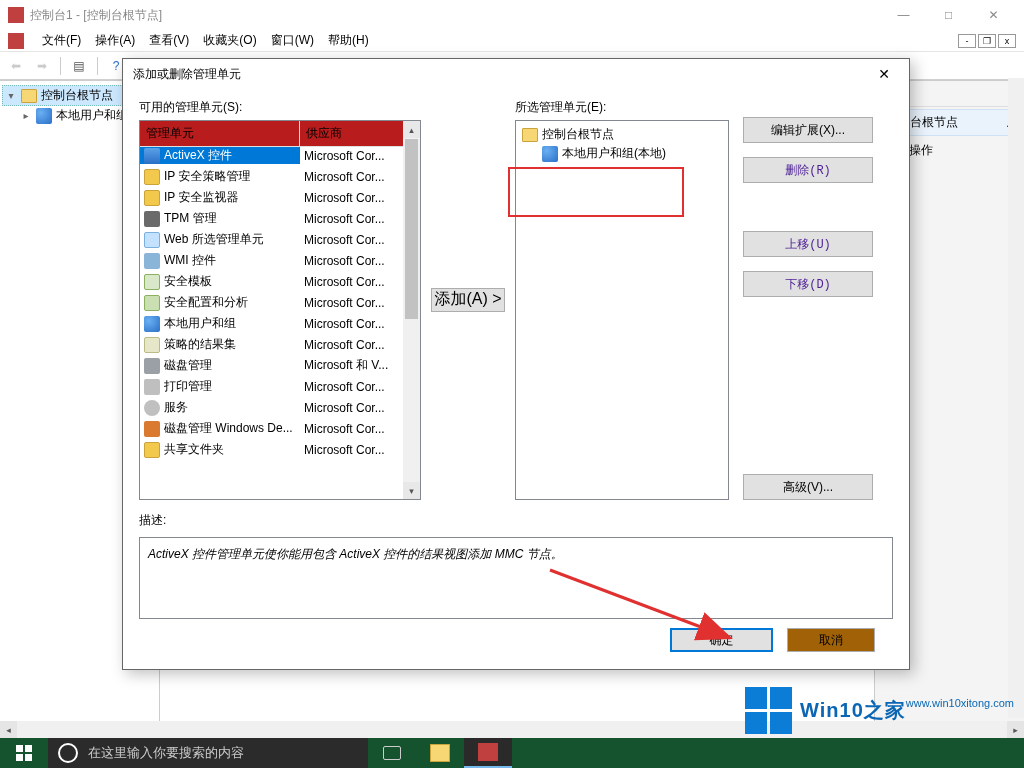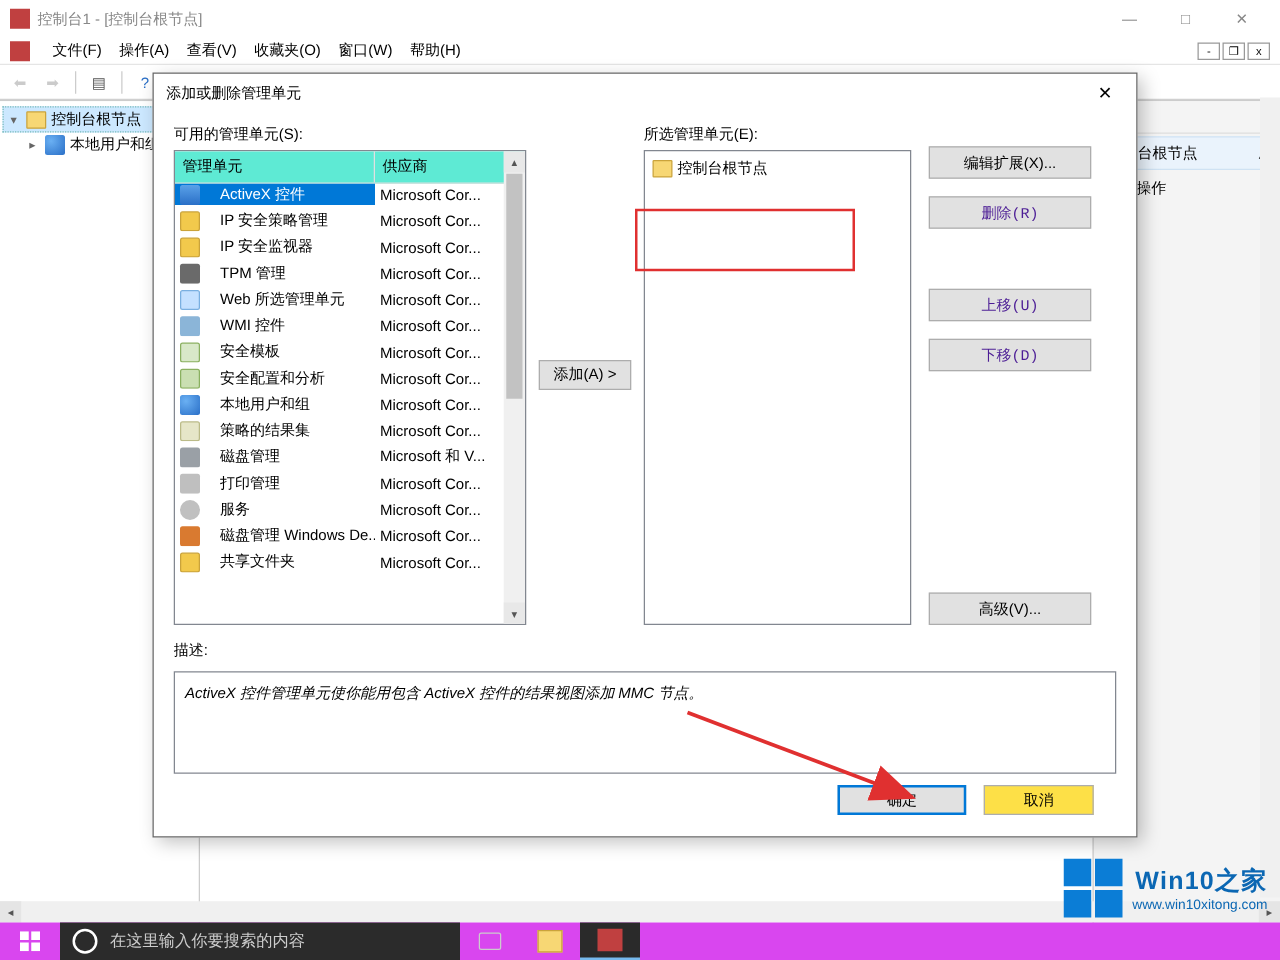--- a/index.html
+++ b/index.html
@@ -43,25 +43,25 @@
 .dlg-close { width: 30px; height: 30px; display: flex; align-items: center; justify-content: center; font-size: 14px; }
 .dlg-body { flex: 1; padding: 10px 16px 0 16px; display: flex; flex-direction: column; }
 .dlg-desc { font-size: 12px; line-height: 1.6; margin-bottom: 20px; }
 .columns { display: flex; gap: 8px; flex: 1; min-height: 0; }
 .col-left { width: 282px; display: flex; flex-direction: column; }
 .col-mid { width: 78px; display: flex; align-items: center; justify-content: center; }
 .col-right { width: 214px; display: flex; flex-direction: column; }
 .col-buttons { flex: 1; display: flex; flex-direction: column; gap: 14px; padding-top: 18px; padding-left: 6px; }
 .section-label { font-size: 12px; margin-bottom: 4px; }
 .listbox { border: 1px solid #828790; background: #fff; flex: 1; position: relative; overflow: hidden; }
-.lv-header { display: flex; background: #5eead4; border-bottom: 1px solid #e0e0e0; font-size: 12px; position: sticky; top: 0; justify-content: flex-end; }
+.lv-header { display: flex; background: #b91c1c; border-bottom: 1px solid #e0e0e0; font-size: 12px; position: sticky; top: 0; justify-content: flex-end; }
 .lv-header .lh { padding: 4px 6px; border-right: 1px solid #e0e0e0; }
 .lv-body { position: absolute; top: 24px; left: 0; right: 17px; bottom: 0; overflow: hidden; }
 .lv-row { display: flex; align-items: center; font-size: 12px; height: 21px; }
-.lv-row .c1 { width: 160px; padding-left: 4px; display: flex; align-items: center; gap: 16px; white-space: nowrap; overflow: hidden; }
+.lv-row .c1 { width: 160px; padding-left: 4px; display: flex; align-items: center; gap: 4px; white-space: nowrap; overflow: hidden; }
 .lv-row .c2 { flex: 1; padding-left: 4px; white-space: nowrap; overflow: hidden; }
 .lv-row.selected .c1 { background: #0078d7; color: #fff; }
 .lv-scroll { position: absolute; right: 0; top: 0; bottom: 0; width: 17px; background: #f0f0f0; }
 .lv-scroll .thumb { position: absolute; left: 2px; right: 2px; top: 18px; height: 180px; background: #c2c2c2; }
 .lv-scroll .arr { position: absolute; left: 0; right: 0; height: 17px; background: #e8e8e8; font-size: 9px; display: flex; align-items: center; justify-content: center; color: #555; }
 .snap-icon { width: 16px; height: 16px; flex: 0 0 16px; display: inline-block; border-radius: 2px; }
 .ic-activex { background: linear-gradient(#5aa1e8,#2a6fc7); }
 .ic-ipsec { background: #f2c94c; border: 1px solid #caa33b; }
 .ic-ipmon { background: #f2c94c; border: 1px solid #caa33b; }
 .ic-tpm { background: #6a6a6a; }
@@ -75,46 +75,46 @@
 .ic-print { background: #bfbfbf; }
 .ic-svc { background: #c0c0c0; border-radius: 50%; }
 .ic-wf { background: #d97a30; }
 .ic-share { background: #f2c94c; border: 1px solid #caa33b; }
 .tree2 { padding: 4px; }
 .tree2 .t-item { display: flex; align-items: center; gap: 4px; padding: 1px 2px; font-size: 12px; }
 .tree2 .t-item.child { margin-left: 20px; }
 .highlight-box { position: absolute; left: 508px; top: 167px; width: 176px; height: 50px; border: 2px solid #e03030; pointer-events: none; }
 .dlg-btn { width: 130px; height: 26px; background: #e1e1e1; border: 1px solid #adadad; font-size: 12px; display: flex; align-items: center; justify-content: center; }
 .dlg-btn.disabled { color: #4c1d95; font-family: Liberation Mono, monospace; }
-.add-btn { width: 74px; height: 24px; background: #e1e1e1; border: 1px solid #adadad; font-size: 12px; display: flex; align-items: center; justify-content: center; }
+.add-btn { width: 74px; height: 24px; background: #e1e1e1; border: 1px solid #adadad; font-size: 16px; display: flex; align-items: center; justify-content: center; }
 .desc-box { border: 1px solid #828790; background: #fff; height: 82px; padding: 8px; font-size: 12px; margin-top: 4px; font-style: italic; }
 .dlg-footer { height: 50px; display: flex; align-items: center; justify-content: flex-end; gap: 14px; padding: 0 18px 8px 0; }
 .ok-btn { width: 103px; height: 24px; background: #e1e1e1; border: 2px solid #0078d7; font-size: 12px; }
-.cancel-btn { width: 88px; height: 24px; background: #fde047; border: 1px solid #adadad; font-size: 12px; }
+.cancel-btn { width: 88px; height: 24px; background: #a16207; border: 1px solid #adadad; font-size: 12px; }
 
 
 .arrow-svg { position: absolute; left: 540px; top: 560px; width: 240px; height: 100px; pointer-events: none; }
 
 
-.taskbar { position: absolute; left: 0; right: 0; bottom: 0; height: 30px; background: #d946ef; display: flex; align-items: center; }
+.taskbar { position: absolute; left: 0; right: 0; bottom: 0; height: 30px; background: #14532d; display: flex; align-items: center; }
 .start-btn { width: 48px; height: 30px; display: flex; align-items: center; justify-content: center; color: #fff; }
 .search-box { width: 320px; height: 30px; background: #2b2b2b; display: flex; align-items: center; color: #ccc; padding-left: 10px; gap: 10px; font-size: 13px; }
 .cortana { width: 20px; height: 20px; border: 2px solid #fff; border-radius: 50%; }
 .task-icon { width: 48px; height: 30px; display: flex; align-items: center; justify-content: center; }
 .task-icon .ico { width: 20px; height: 18px; }
 .taskview .ico { border: 1.5px solid #ccc; border-radius: 2px; position: relative; width: 18px; height: 14px; }
 .folder .ico { background: #f7d774; border: 1px solid #caa33b; }
 .mmc .ico { background: #c04040; }
 .mmc.active { border-bottom: 2px solid #76b9ed; background: #2a2a2a; }
 
 
 .watermark { position: absolute; right: 10px; bottom: 34px; display: flex; align-items: center; gap: 8px; color: #0b67b3; }
 .wm-logo { display: grid; grid-template-columns: repeat(2, 22px); grid-template-rows: repeat(2, 22px); gap: 3px; }
 .wm-logo span { background: #0b7dd6; }
-.wm-text { display: flex; flex-direction: column; text-align: right; }
+.wm-text { display: flex; flex-direction: row; text-align: right; }
 .wm-text .big { font-size: 20px; font-weight: 700; letter-spacing: 1px; }
 .wm-text .big .zh { color: #0b67b3; }
 .wm-text .url { font-size: 11px; color: #0b67b3; }
 </style>
 </head>
 <body>
 
 <div class="main-window">
   <div class="main-titlebar">
     <span class="mmc-icon"></span>
@@ -314,20 +314,24 @@
         <button class="add-btn">添加(A)  &gt;</button>
       </div>
       <div class="col-right">
         <div class="section-label">所选管理单元(E):</div>
         <div class="listbox">
           <div class="tree2">
             <div class="t-item">
               <span class="folder-icon"></span>
               <span>控制台根节点</span>
             </div>
+            <div class="t-item child">
+              <span class="snap-icon ic-lusr"></span>
+              <span>本地用户和组(本地)</span>
+            </div>
           </div>
         </div>
       </div>
       <div class="col-buttons">
         <button class="dlg-btn">编辑扩展(X)...</button>
         <button class="dlg-btn disabled">删除(R)</button>
         <div style="height:20px"></div>
         <button class="dlg-btn disabled">上移(U)</button>
         <button class="dlg-btn disabled">下移(D)</button>
         <div style="flex:1"></div>

